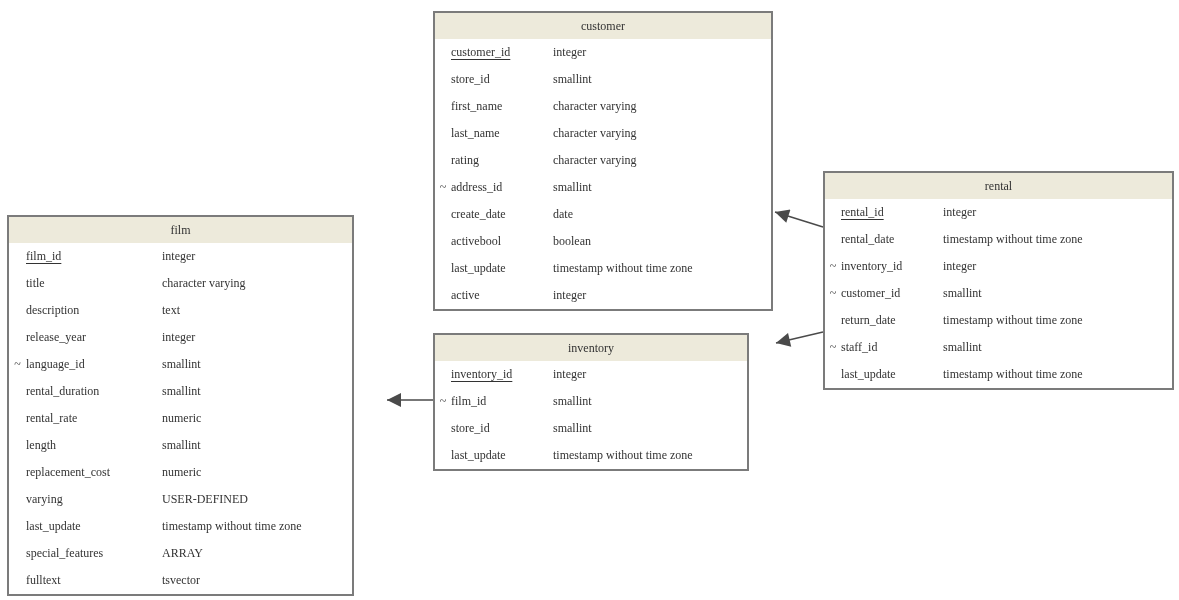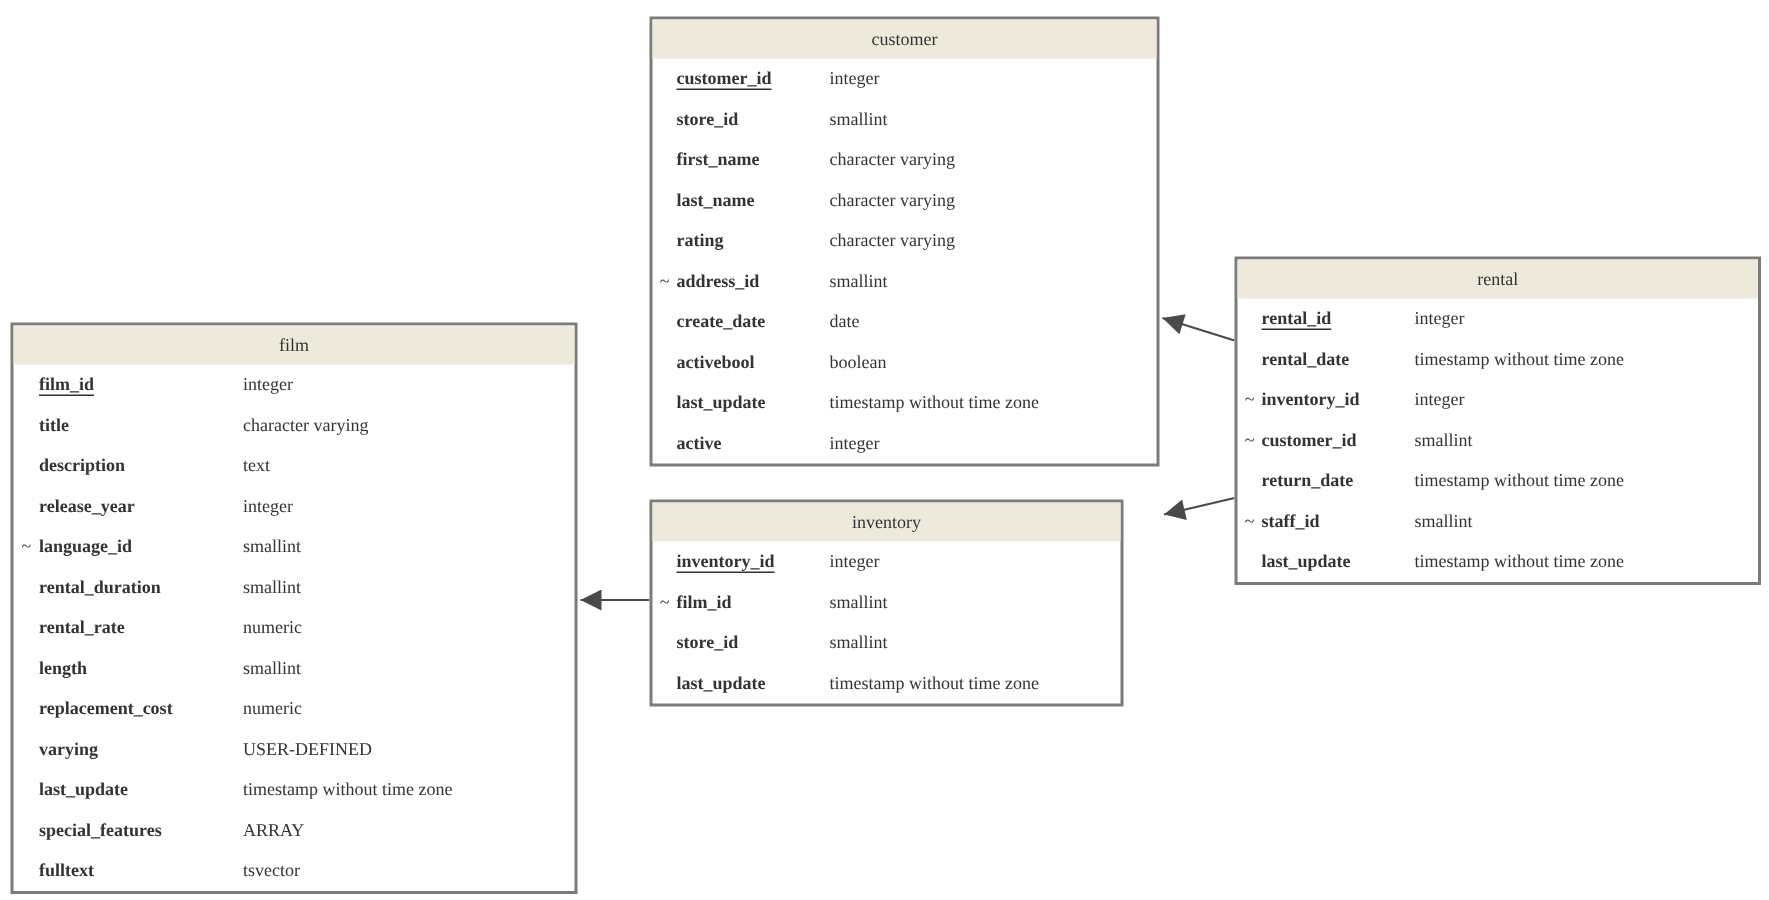--- a/index.html
+++ b/index.html
@@ -46,21 +46,20 @@
   }
   .fk-mark {
     flex: none;
     width: 16px;
     text-align: center;
   }
   .col-name {
     flex: none;
     width: 102px;
     overflow: visible;
-    font-weight: bold;
   }
   .col-type {
     flex: 1;
   }
   .pk {
     text-decoration: underline;
     text-underline-offset: 3px;
   }
   
   .t-film .fk-mark { width: 17px; }
@@ -75,21 +74,21 @@
     <defs>
       <marker id="arrow" markerUnits="userSpaceOnUse" markerWidth="18" markerHeight="14" viewBox="0 0 10 10" refX="10" refY="5" orient="auto">
         <path d="M0,0 L10,5 L0,10 z" fill="#4a4a4a"></path>
       </marker>
     </defs>
     <line x1="823" y1="227" x2="775" y2="212" stroke="#4a4a4a" stroke-width="1.4" marker-end="url(#arrow)"></line>
     <line x1="823" y1="332" x2="776" y2="343" stroke="#4a4a4a" stroke-width="1.4" marker-end="url(#arrow)"></line>
     <line x1="433" y1="400" x2="387" y2="400" stroke="#4a4a4a" stroke-width="1.4" marker-end="url(#arrow)"></line>
   </svg>
 
-  <div class="db-table t-film" style="left:7px; top:215px; width:378px;">
+  <div class="db-table t-film" style="left:7px; top:215px; width:347px;">
     <div class="table-header">film</div>
     <div class="table-body">
         <div class="row">
           <span class="fk-mark"></span>
           <span class="col-name pk">film_id</span>
           <span class="col-type">integer</span>
         </div>
         <div class="row">
           <span class="fk-mark"></span>
           <span class="col-name">title</span>

